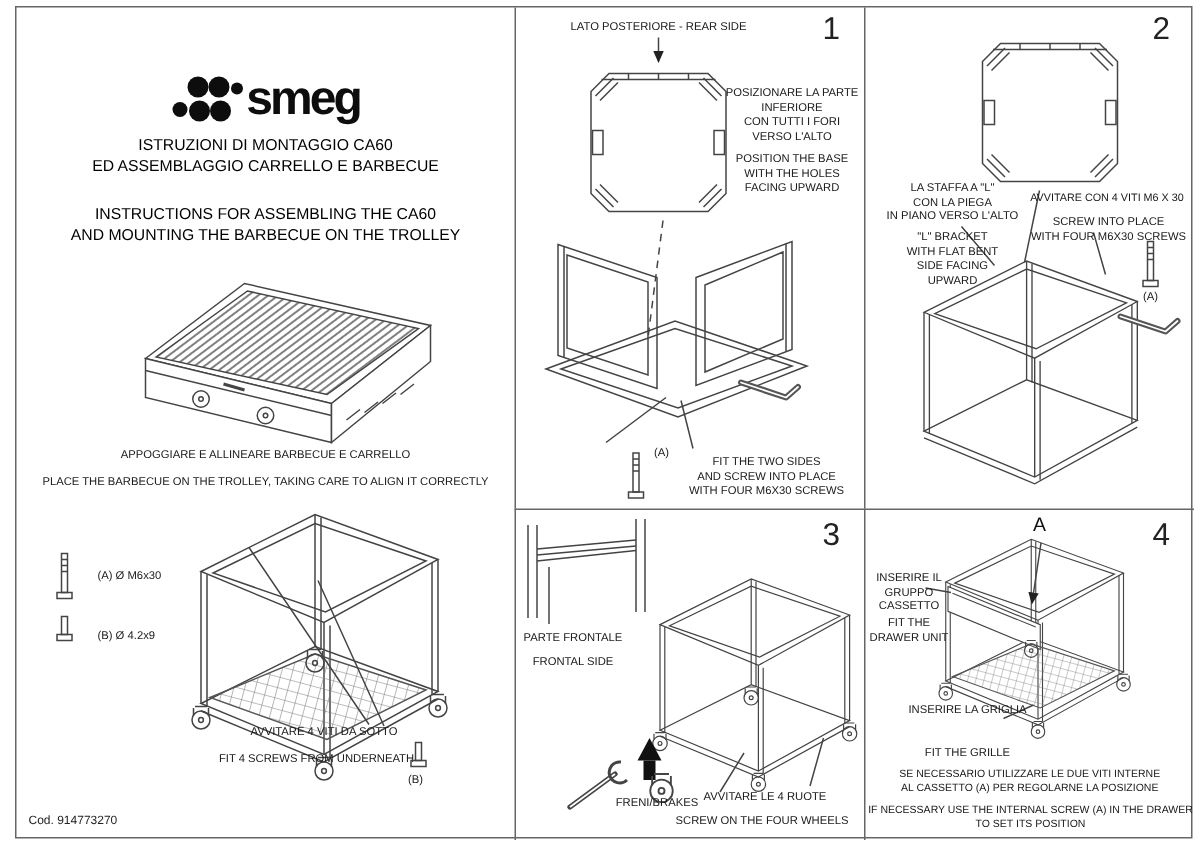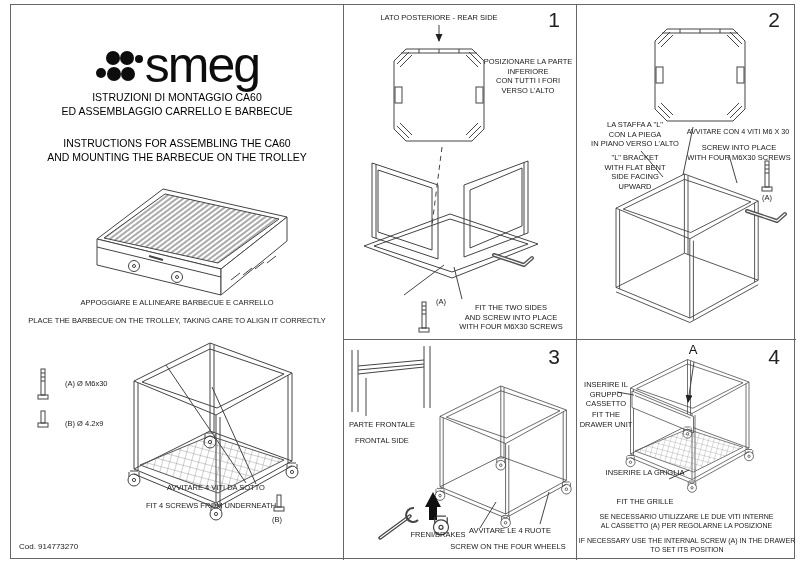--- a/index.html
+++ b/index.html
@@ -14,21 +14,21 @@
   #p3{left:332px;top:334px;width:233px;height:221px;border-left:1px solid #666;border-top:1px solid #666}
   #p4{left:565px;top:334px;width:220px;height:221px;border-left:1px solid #666;border-top:1px solid #666}
   .cap{position:absolute;font-size:7.5px;line-height:9.6px;text-align:center;white-space:pre-line;color:#191919}
   .cap.small{font-size:7px;line-height:9px}
   .cap.nowrap{white-space:nowrap}
   .cap.leftalign{text-align:center}
   .stepnum{position:absolute;font-size:21px;line-height:22px;color:#222}
   .title{position:absolute;left:0;width:100%;text-align:center;font-size:10.5px;line-height:13.5px;white-space:pre-line;color:#000}
   .art{position:absolute}
   .logo-row{position:absolute;left:0;top:40px;width:100%;display:flex;align-items:center;justify-content:center}
-  .logotype{font-weight:normal;font-size:50px;line-height:40px;letter-spacing:-2px;color:#0d0d0d}
+  .logotype{font-weight:bold;font-size:32px;line-height:40px;letter-spacing:-2px;color:#0d0d0d}
   .marker-a{position:absolute;font-size:13px;color:#111;text-align:center}
   .cod{position:absolute;font-size:8px;color:#222}
 </style>
 </head>
 <body>
 
 <svg width="0" height="0" style="position:absolute" aria-hidden="true">
   <defs>
     <marker id="ah" markerWidth="9" markerHeight="8" refX="7" refY="3.5" orient="auto" markerUnits="userSpaceOnUse">
       <polygon points="0,0 0,7 8,3.5" fill="#222"></polygon>
@@ -175,20 +175,23 @@
           <use href="#screwA" transform="translate(78,297)"></use>
           <use href="#hexkey" transform="translate(150,250)"></use>
         </g>
       </svg>
       <div class="stepnum" style="right:16px;top:4px">1</div>
       <div class="cap nowrap" style="left:35px;top:8px;width:120px">LATO POSTERIORE - REAR SIDE</div>
       <div class="cap" style="left:136px;top:52px;width:96px">POSIZIONARE LA PARTE
 INFERIORE
 CON TUTTI I FORI
 VERSO L'ALTO</div>
+      <div class="cap" style="left:136px;top:96px;width:96px">POSITION THE BASE
+WITH THE HOLES
+FACING UPWARD</div>
       <div class="cap" style="left:88px;top:292px;width:18px">(A)</div>
       <div class="cap" style="left:102px;top:298px;width:130px">FIT THE TWO SIDES
 AND SCREW INTO PLACE
 WITH FOUR M6X30 SCREWS</div>
     </div>
 
     <div id="p2" class="panel">
       <svg class="art" style="left:0;top:0" width="220" height="334">
         <g stroke="#444" fill="none" stroke-width="1">
           <use href="#plate" transform="translate(78,24)"></use>

